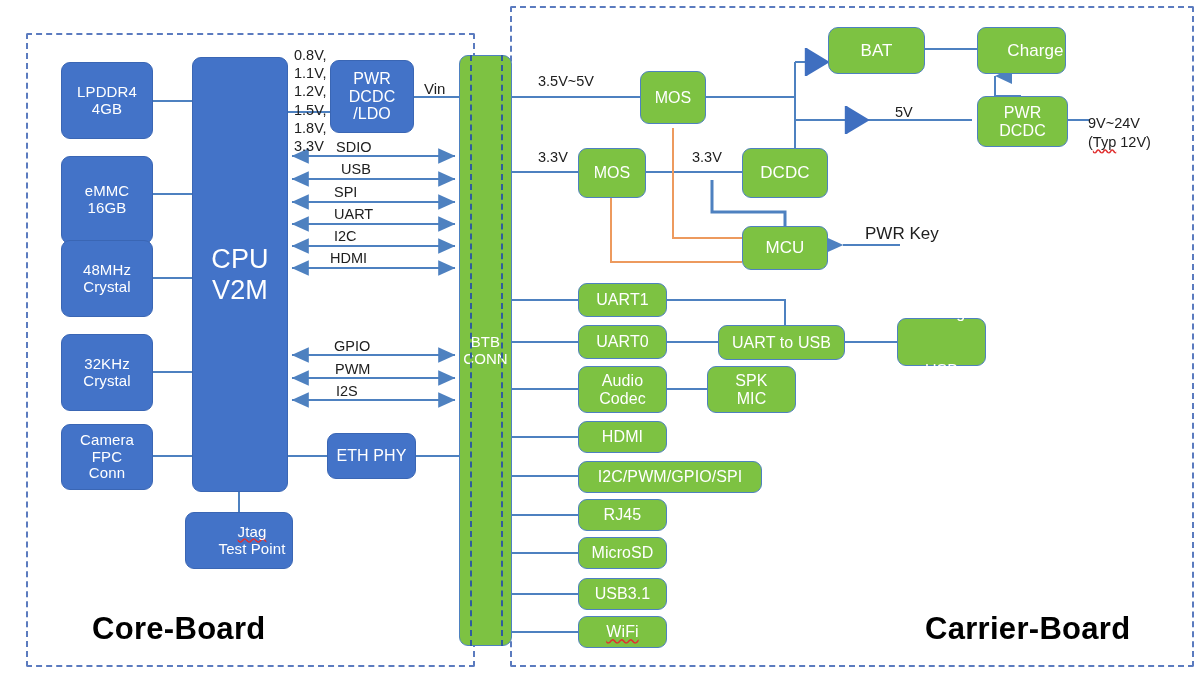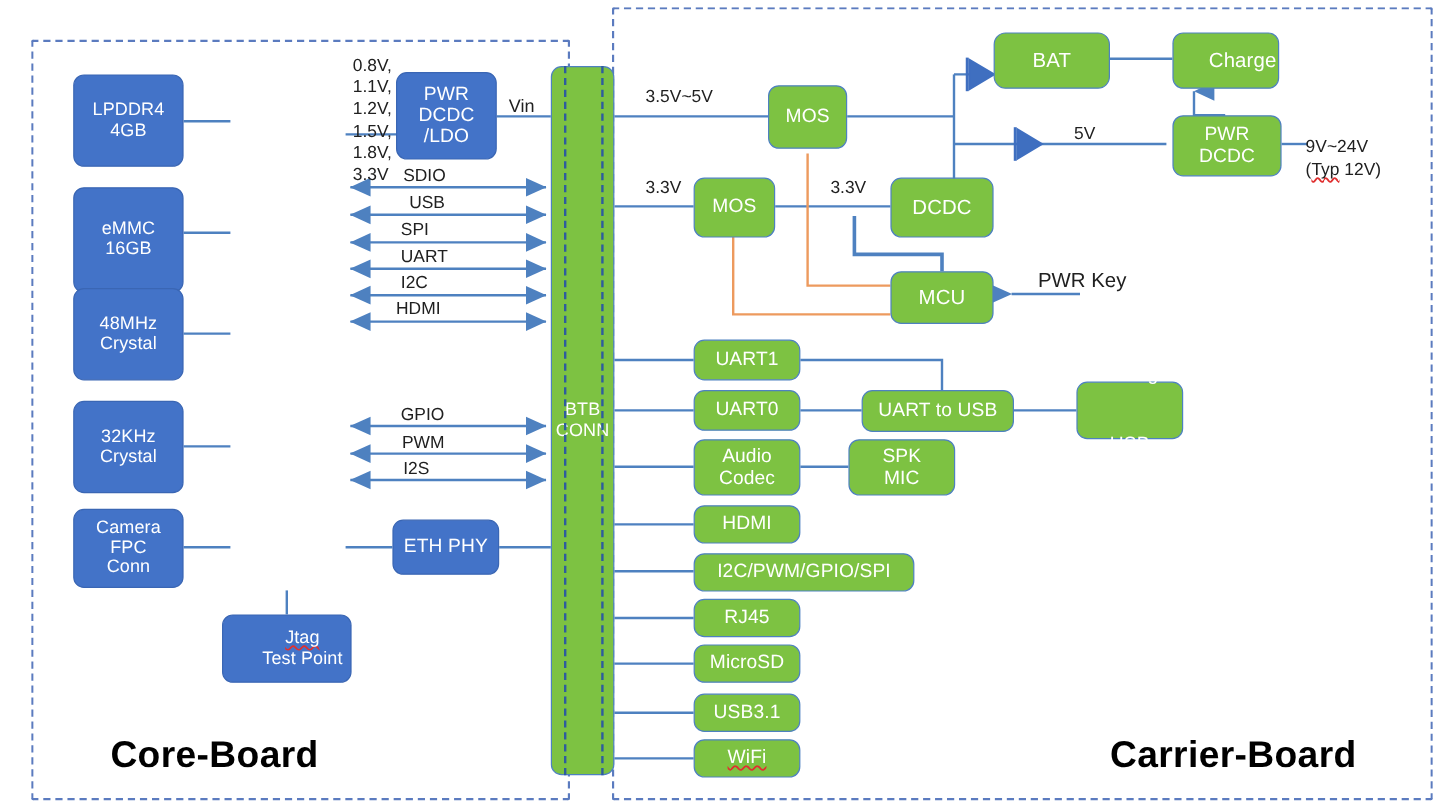--- a/index.html
+++ b/index.html
@@ -123,20 +123,24 @@
       <path d="M846,106 L846,134" stroke-width="2.4" fill="none"></path>
     </g>
   </svg>
 
   <div class="panel" style="left:26px;top:33px;width:445px;height:630px;"></div>
   <div class="panel" style="left:510px;top:6px;width:680px;height:657px;"></div>
 
   <div class="board-title" style="left:92px;top:611px;">Core-Board</div>
   <div class="board-title" style="left:925px;top:611px;">Carrier-Board</div>
 
+  <div class="blk blue" style="left:192px;top:57px;width:96px;height:435px;font-size:27px;flex-direction:column;">
+    <span>CPU</span>
+    <span>V2M</span>
+  </div>
 
   <div class="blk blue" style="left:61px;top:62px;width:92px;height:77px;font-size:15px;flex-direction:column;">
     <span>LPDDR4</span>
     <span>4GB</span>
   </div>
 
   <div class="blk blue" style="left:61px;top:156px;width:92px;height:88px;font-size:15px;flex-direction:column;">
     <span>eMMC</span>
     <span>16GB</span>
   </div>

